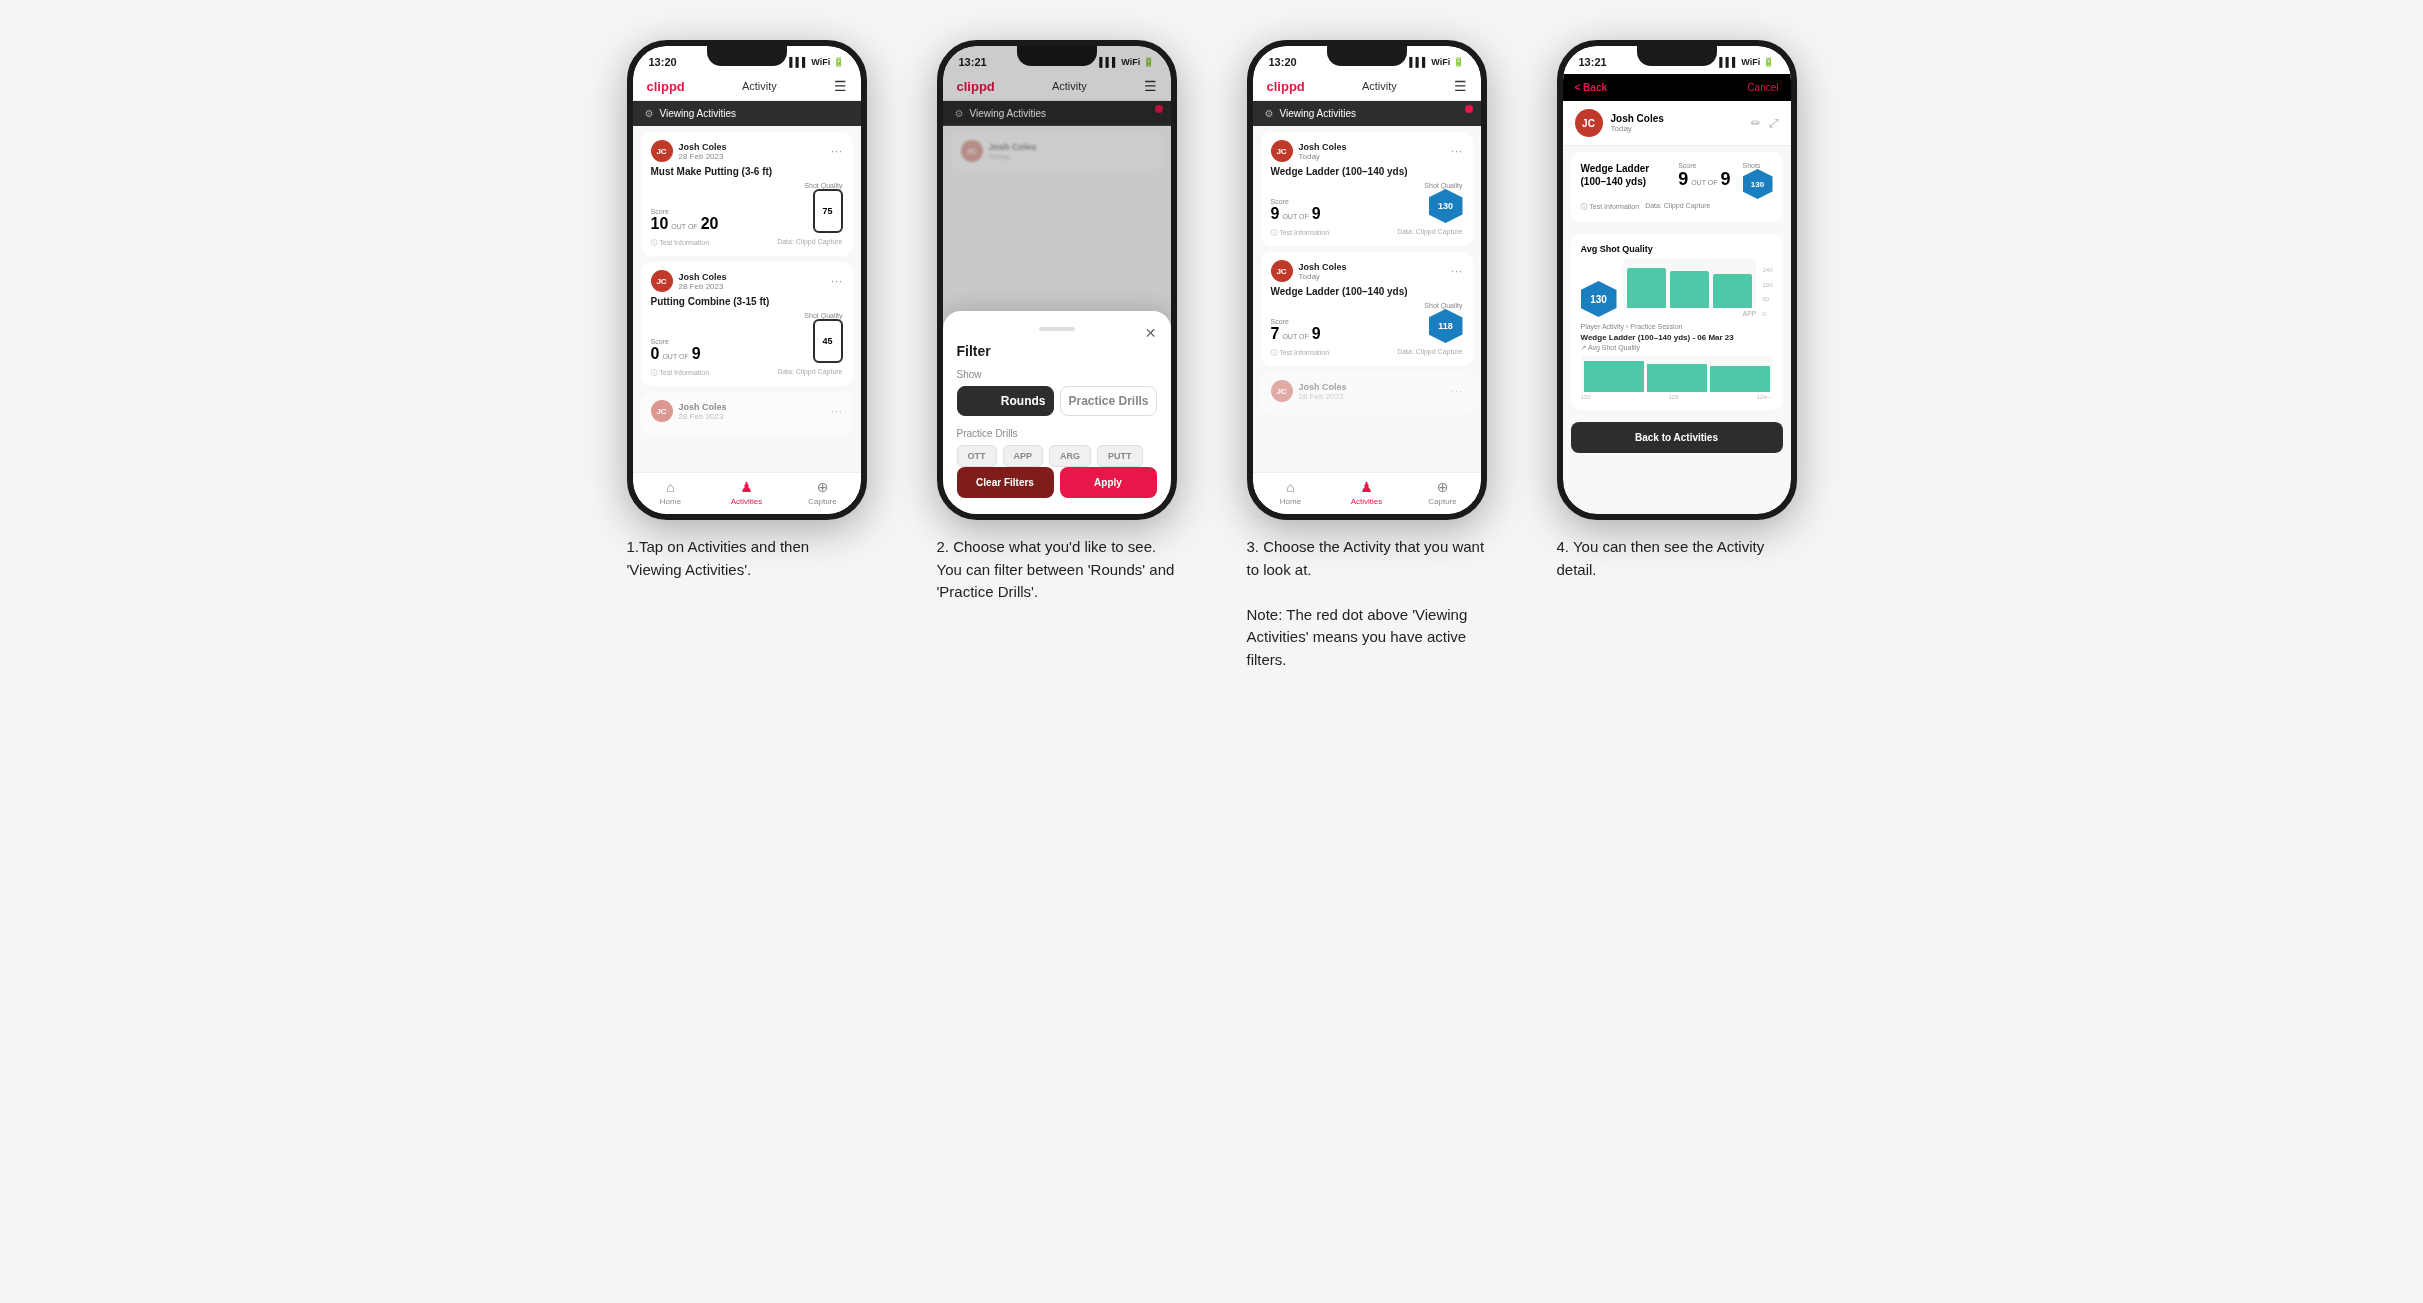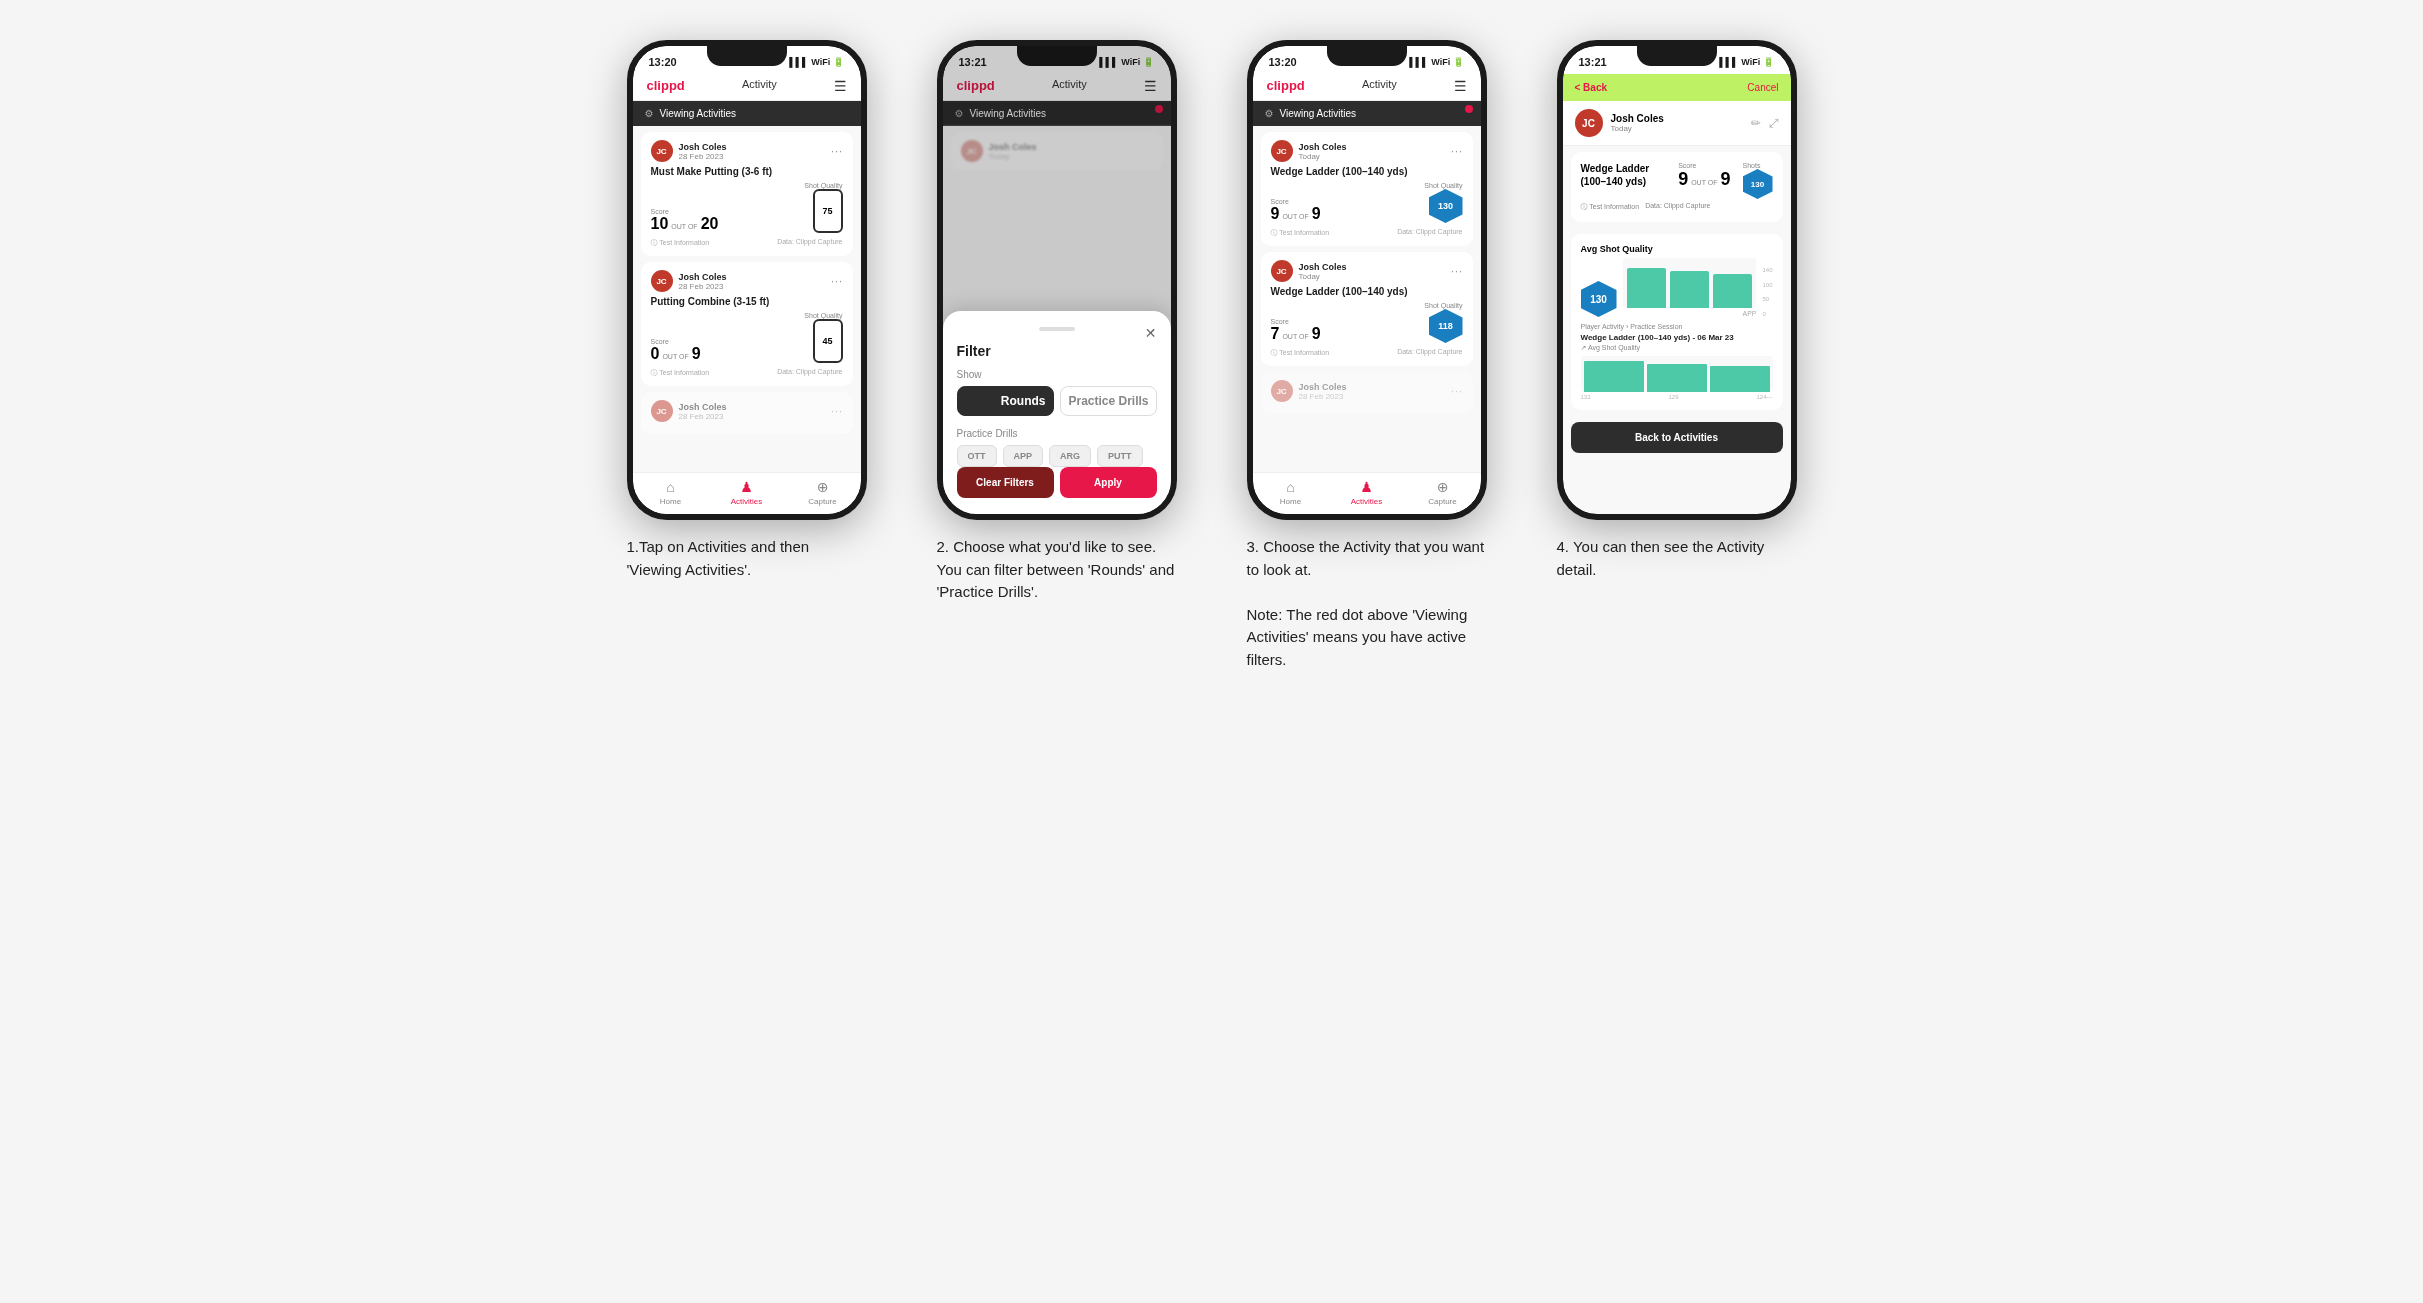--- a/index.html
+++ b/index.html
@@ -63,21 +63,21 @@
       font-size: 10px;
       font-weight: 600;
       color: #1a1a1a;
       background: #fff;
       min-height: 28px;
     }
     .status-bar .time { font-weight: 700; font-size: 11px; }
     .status-icons { display: flex; gap: 3px; align-items: center; font-size: 9px; }
     .nav-bar {
       display: flex;
-      align-items: flex-start;
+      align-items: center;
       justify-content: space-between;
       padding: 4px 14px 6px;
       background: #fff;
       border-bottom: 1px solid #eee;
     }
     .nav-logo { color: #e8174a; font-weight: 800; font-size: 13px; }
     .nav-title { font-size: 11px; font-weight: 500; color: #333; }
     .nav-menu { font-size: 14px; color: #333; }
     .viewing-bar {
       background: #2d2d2d;
@@ -233,21 +233,21 @@
       color: #fff;
       border-radius: 8px;
       font-size: 10px;
       font-weight: 600;
       text-align: center;
       border: none;
     }
     
     .detail-screen { background: #f8f8f8; }
     .detail-header {
-      background: #bef264;
+      background: #000000;
       padding: 8px 12px;
       display: flex;
       align-items: center;
       justify-content: space-between;
     }
     .back-btn { font-size: 10px; color: #e8174a; font-weight: 600; }
     .cancel-btn { font-size: 10px; color: #e8174a; }
     .detail-user-card {
       background: #fff;
       padding: 8px 12px;

